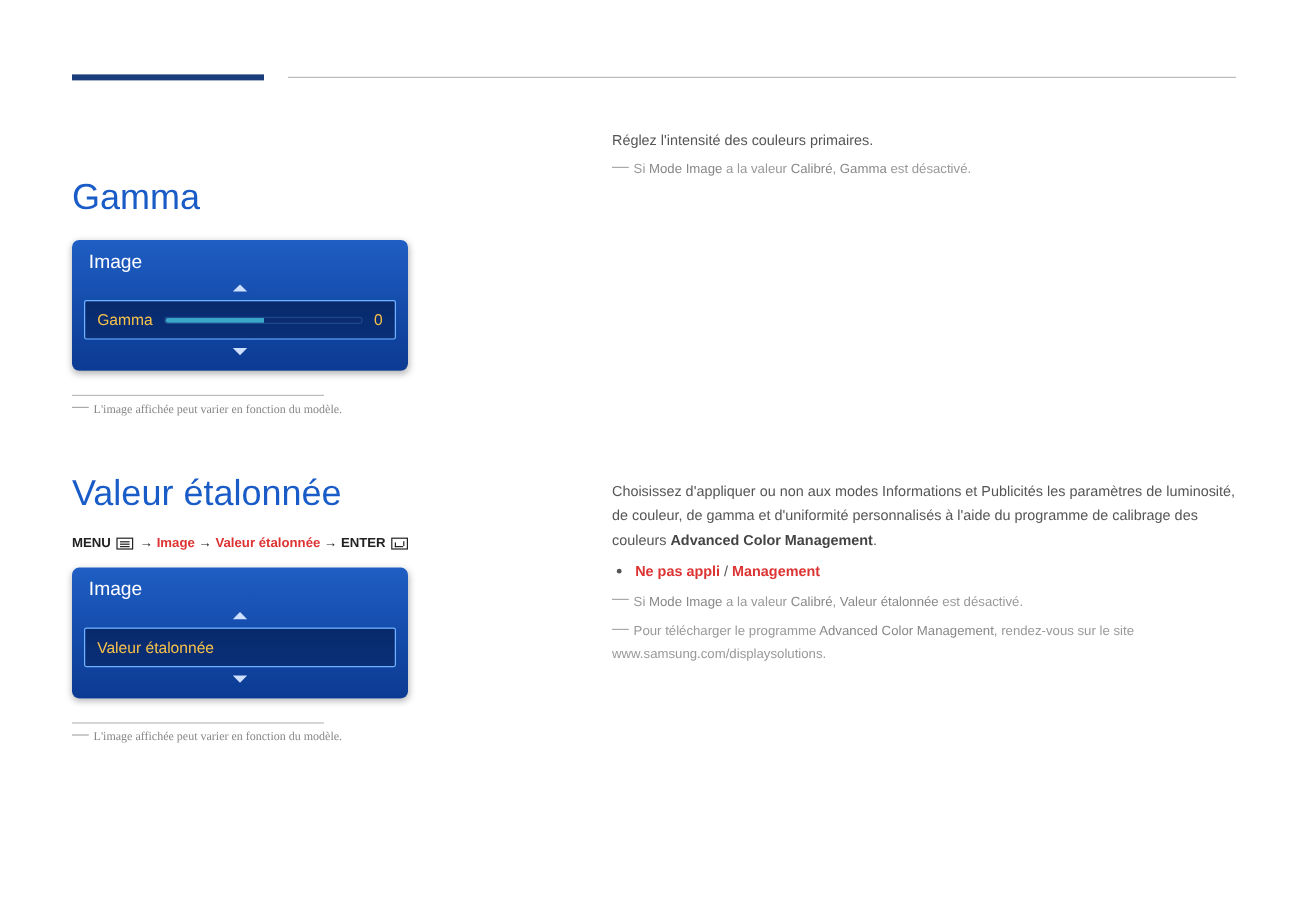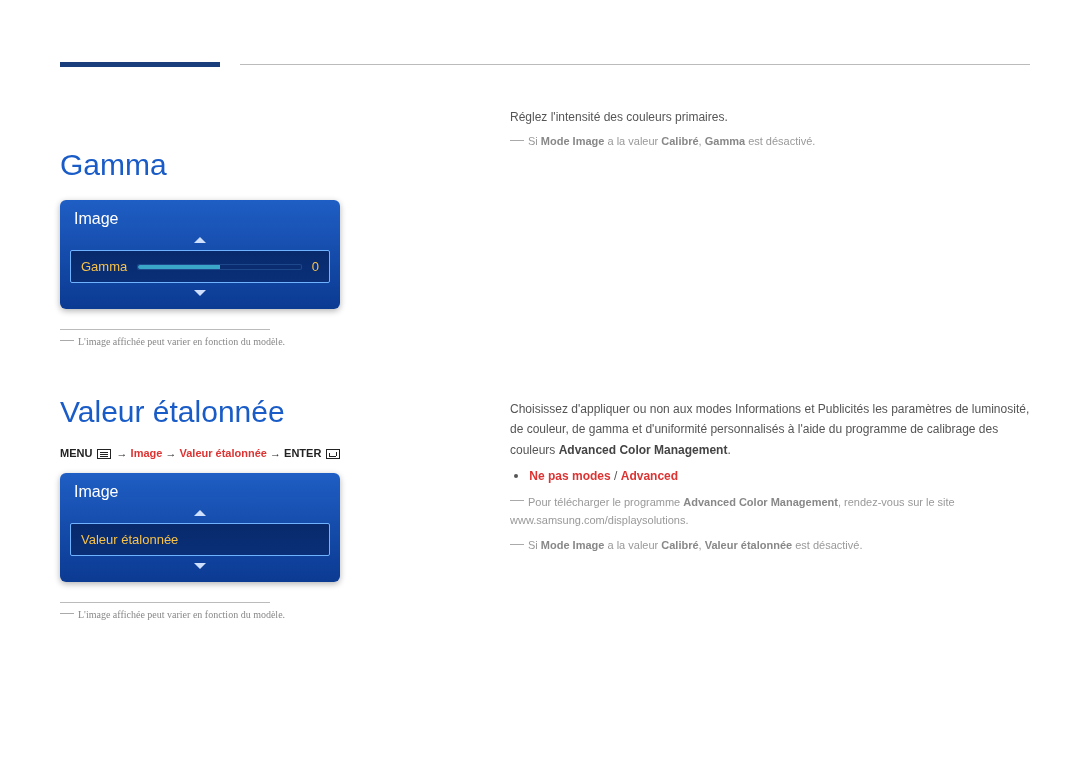--- a/index.html
+++ b/index.html
@@ -42,21 +42,21 @@
 
   .hr-short { border-top: 1px solid #bbb; width: 210px; margin: 20px 0 6px; }
   .caption { font-size: 10px; color: #888; font-family: Liberation Serif, serif; }
 
   .section2 { clear: both; padding-top: 48px; }
   .col-left2 { width: 330px; float: left; }
   .col-right2 { margin-left: 450px; font-size: 12px; line-height: 1.7; color: #555; padding-top: 4px; }
 
   .dash { display:inline-block; width:14px; height:1px; background:#aaa; vertical-align: middle; margin-right:4px; position: relative; top:-2px; }
   .note { font-size: 11px; color: #999; margin-top: 6px; }
-  .note .b { font-weight: bold; color: #888; margin-top: 36px; }
+  .note .b { font-weight: normal; color: #888; margin-top: 36px; }
   .bullet { margin: 6px 0; }
   .bullet .dot { display:inline-block; width:4px; height:4px; background:#555; border-radius:50%; vertical-align: middle; margin: 0 8px 2px 4px; }
   .bullet .red { color: #d33; font-weight: bold; }
   .body-text .b { font-weight: bold; color: #444; }
 
   .clearfix::after { content:""; display:block; clear:both; }
 </style>
 </head>
 <body>
 
@@ -132,23 +132,23 @@
         <span class="dash"></span><span>L'image affichée peut varier en fonction du modèle.</span>
       </div>
     </div>
 
     <div class="col-right2">
       <div class="body-text">
         <span>Choisissez d'appliquer ou non aux modes Informations et Publicités les paramètres de luminosité, de couleur, de gamma et d'uniformité personnalisés à l'aide du programme de calibrage des couleurs </span><span class="b">Advanced Color Management</span><span>.</span>
       </div>
       <div class="bullet">
         <span class="dot"></span>
-        <span class="red">Ne pas modes</span><span> / </span><span class="red">Advanced</span>
+        <span class="red">Ne pas appli</span><span> / </span><span class="red">Management</span>
+      </div>
+      <div class="note">
+        <span class="dash"></span><span>Si </span><span class="b">Mode Image</span><span> a la valeur </span><span class="b">Calibré</span><span>, </span><span class="b">Valeur étalonnée</span><span> est désactivé.</span>
       </div>
       <div class="note">
         <span class="dash"></span><span>Pour télécharger le programme </span><span class="b">Advanced Color Management</span><span>, rendez-vous sur le site www.samsung.com/displaysolutions.</span>
-      </div>
-      <div class="note">
-        <span class="dash"></span><span>Si </span><span class="b">Mode Image</span><span> a la valeur </span><span class="b">Calibré</span><span>, </span><span class="b">Valeur étalonnée</span><span> est désactivé.</span>
       </div>
     </div>
   </div>
 </div>
 
 </body></html>

